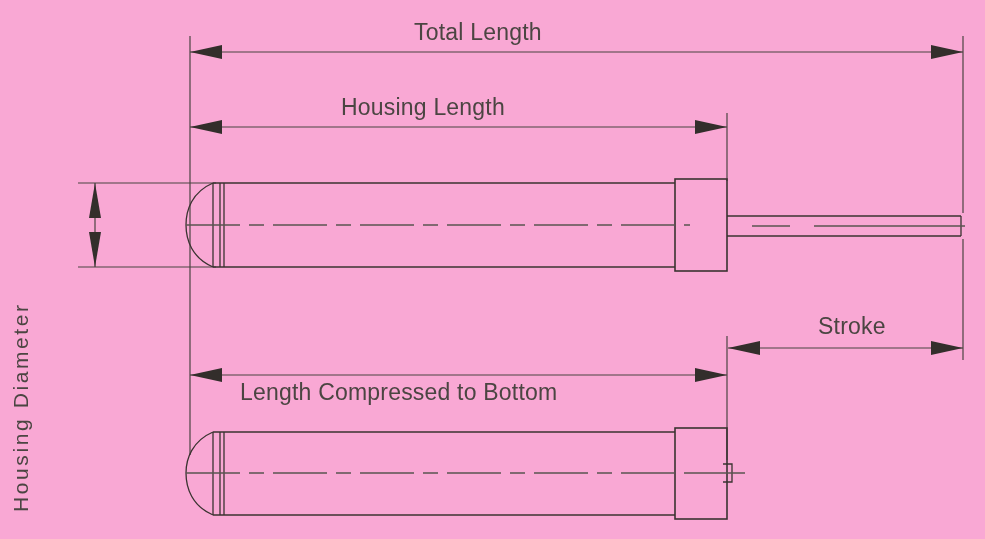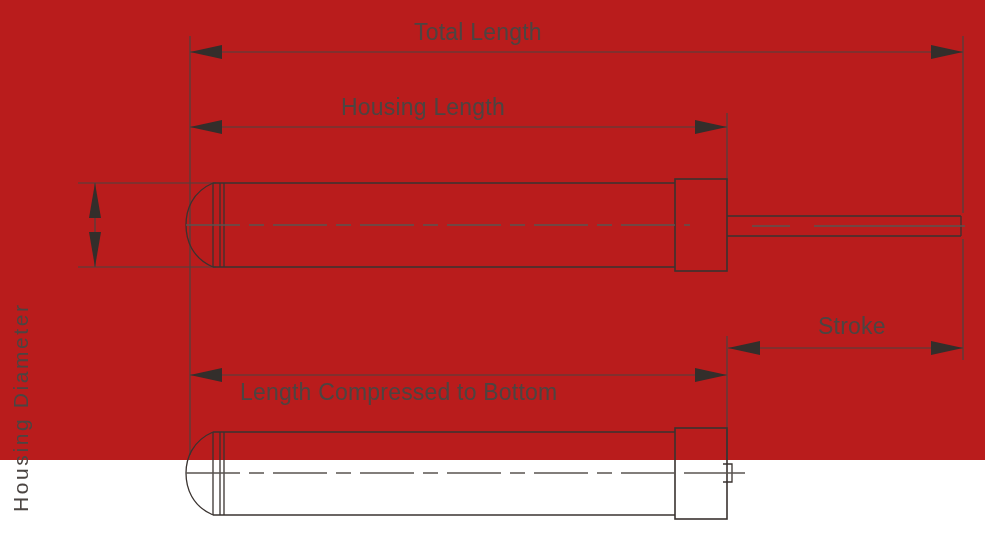--- a/index.html
+++ b/index.html
@@ -10,22 +10,22 @@
   }
   body {
     width: 985px;
     height: 539px;
     overflow: hidden;
     font-family: "Liberation Sans", sans-serif;
   }
   #drawing-root {
     position: relative;
     width: 985px;
-    height: 460px;
-    background: #b91c1c;
+    height: 539px;
+    background: #f9a8d4;
   }
   svg.drawing-canvas {
     display: block;
     width: 985px;
     height: 539px;
   }
   .dim-line {
     stroke: #4a4441;
     stroke-width: 1.2;
     fill: none;

